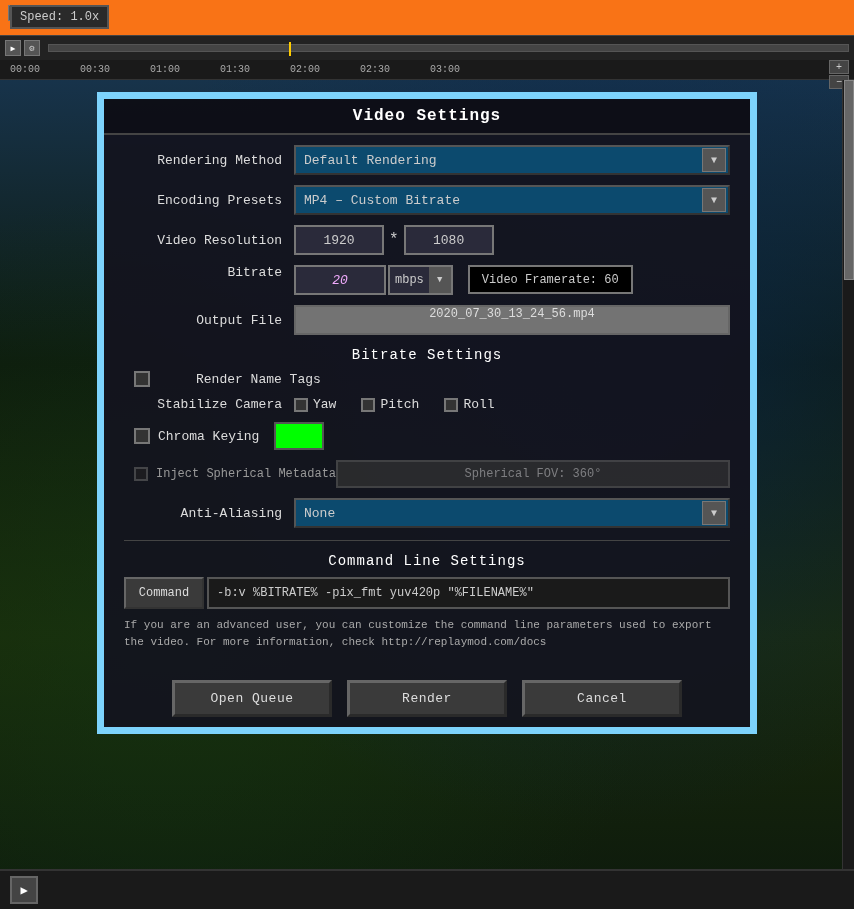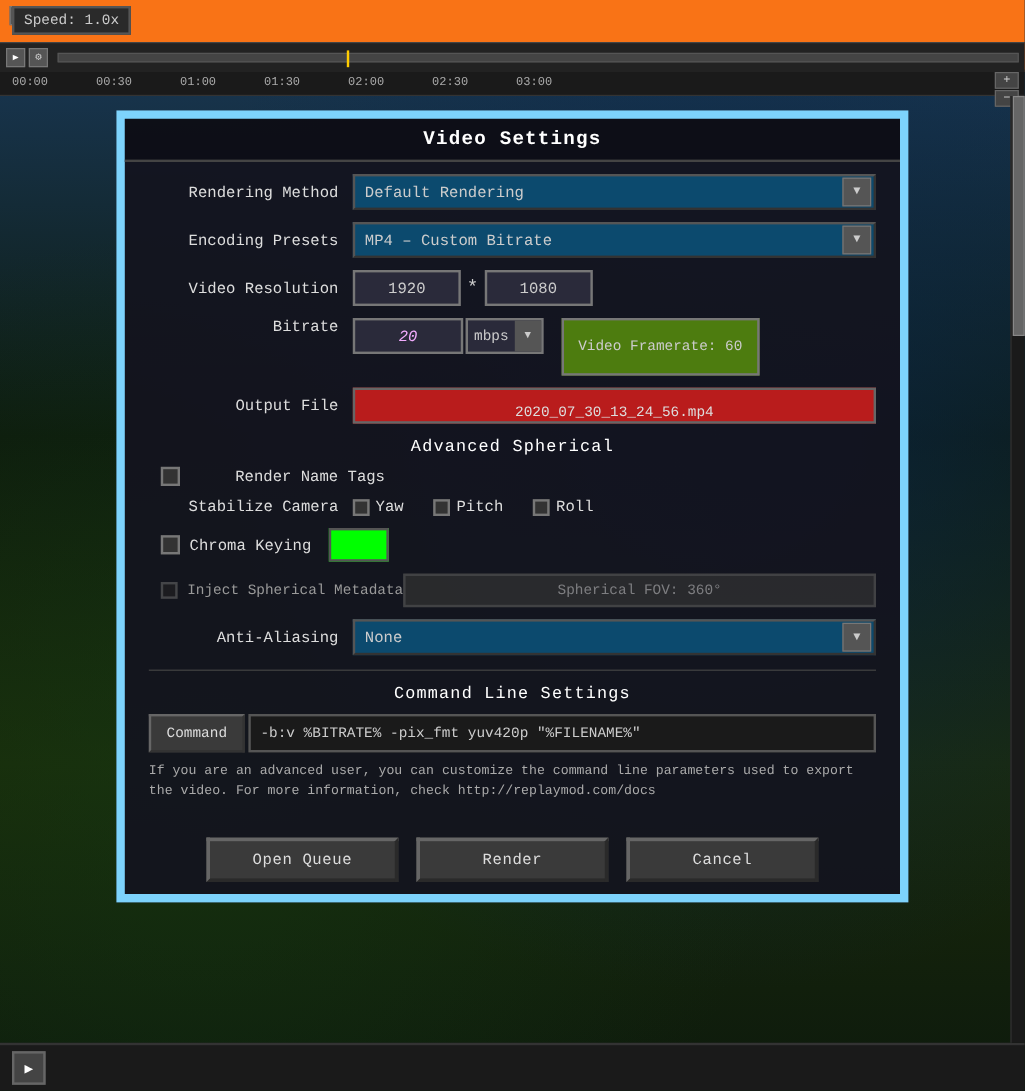--- a/index.html
+++ b/index.html
@@ -268,42 +268,42 @@
       width: 22px; height: 26px;
       background: #555;
       display: flex; align-items: center; justify-content: center;
       color: #ccc;
       font-size: 9px;
       cursor: pointer;
     }
 
     .framerate-display {
       margin-left: 15px;
-      background: #4d7c0f;
+      background: #000000;
       border: 2px solid #777;
-      height: 48px;
+      height: 29px;
       padding: 0 12px;
       display: flex;
       align-items: center;
       color: #ccc;
       font-size: 12px;
       font-family: 'Courier New', monospace;
     }
 
     
     .output-file-box {
       flex: 1;
       height: 30px;
-      background: #b91c1c;
+      background: #737373;
       border: 2px solid #666;
       color: #dddddd;
       font-family: 'Courier New', monospace;
       font-size: 12px;
       display: flex;
-      align-items: flex-end;
+      align-items: flex-start;
       justify-content: center;
     }
 
     
     .section-title {
       text-align: center;
       color: #ffffff;
       font-size: 14px;
       margin: 12px 0 8px;
       letter-spacing: 1px;
@@ -638,21 +638,21 @@
       </div>
     </div>
 
     <div class="form-row">
       <span class="form-label">Output File</span>
       <div class="output-file-box">
         <span>2020_07_30_13_24_56.mp4</span>
       </div>
     </div>
 
-    <div class="section-title">Advanced Spherical</div>
+    <div class="section-title">Bitrate Settings</div>
 
     <div class="checkbox-row">
       <div class="mc-checkbox"></div>
       <span class="checkbox-label">Render Name Tags</span>
     </div>
 
     <div class="stabilize-row">
       <span class="form-label">Stabilize Camera</span>
       <div style="display:flex; align-items:center; gap:10px;">
         <div class="stab-option">

